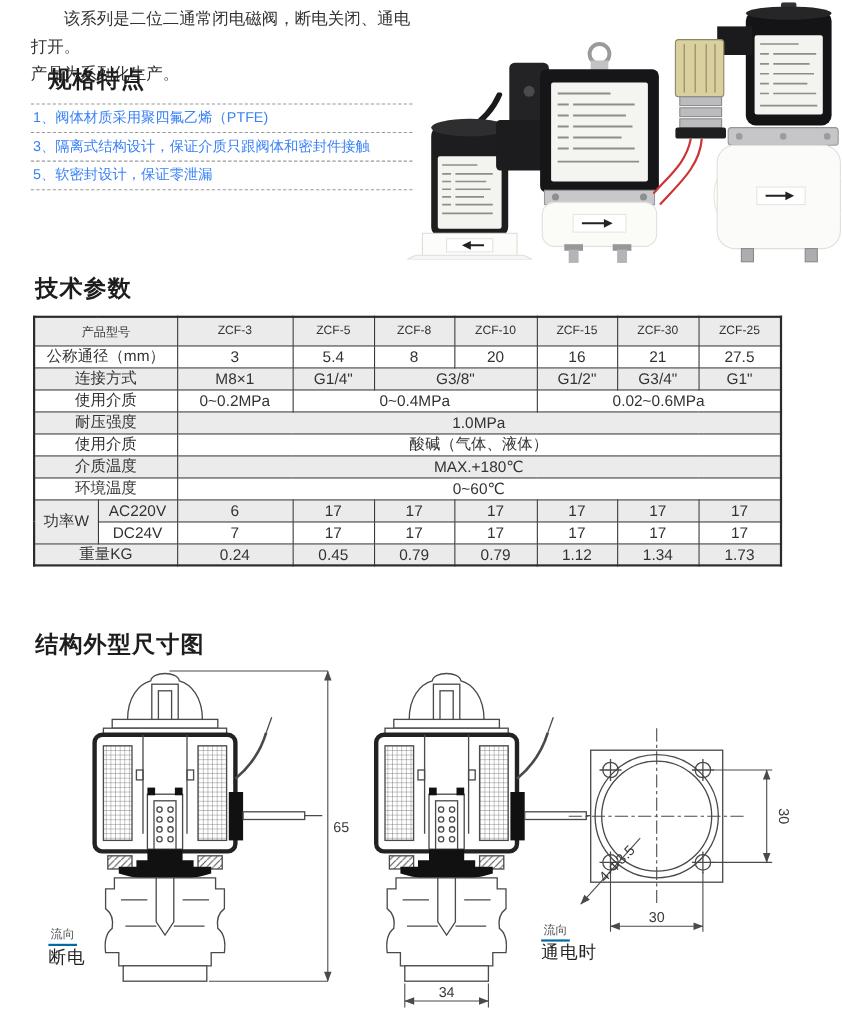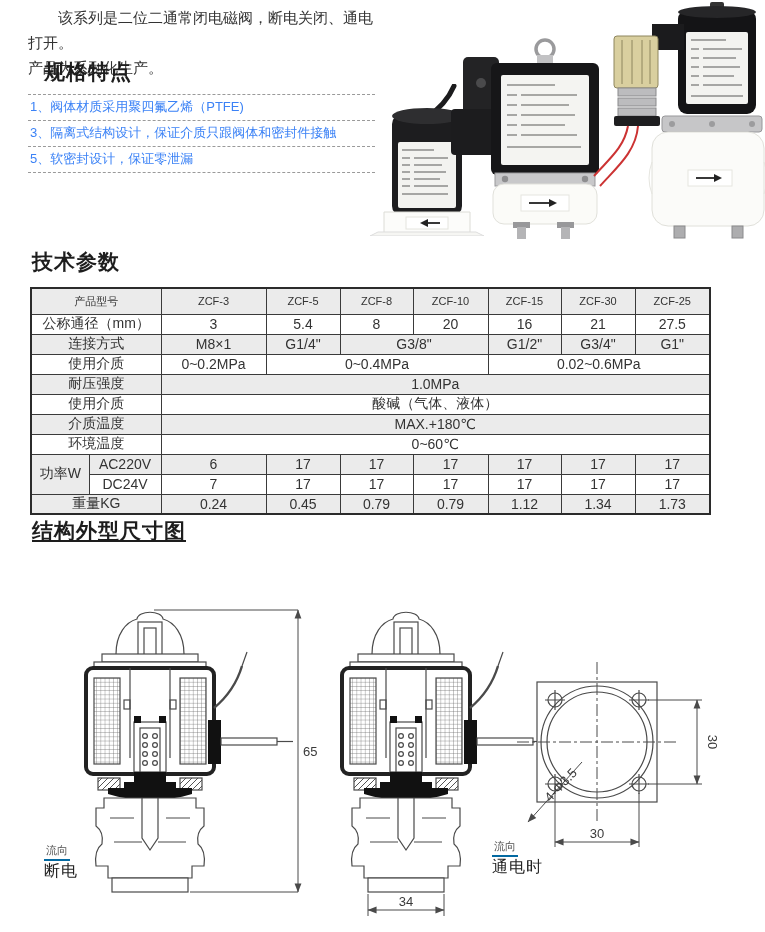--- a/index.html
+++ b/index.html
@@ -7,21 +7,21 @@
   .page { position:relative; width:765px; height:932px; background:#ffffff; overflow:hidden; }
 
   
   .intro { position:absolute; left:28px; top:6px; width:348px; font-size:15px;
            color:#333; line-height:1.65; text-indent:2em; }
 
   
   .h { position:absolute; left:32px; font-size:21px; font-weight:700; color:#1d1d1d; letter-spacing:1px; }
   .h-features { top:58px;margin-left:12px; }
   .h-specs { top:248px; }
-  .h-dims { top:517px;text-decoration:underline; }
+  .h-dims { top:572px; }
 
   
   .features { position:absolute; left:28px; top:94px; width:347px; list-style:none; }
   .features li { font-size:13px; color:#3b82f6; padding:3px 0 4px 2px;
                  border-bottom:1px dashed #9a9a9a; }
   .features li:first-child { border-top:1px dashed #9a9a9a; }
 
   
   .spec-table { position:absolute; left:30px; top:287px; width:680px;
                 border-collapse:collapse; border:2px solid #2b2b2b; table-layout:fixed; }

